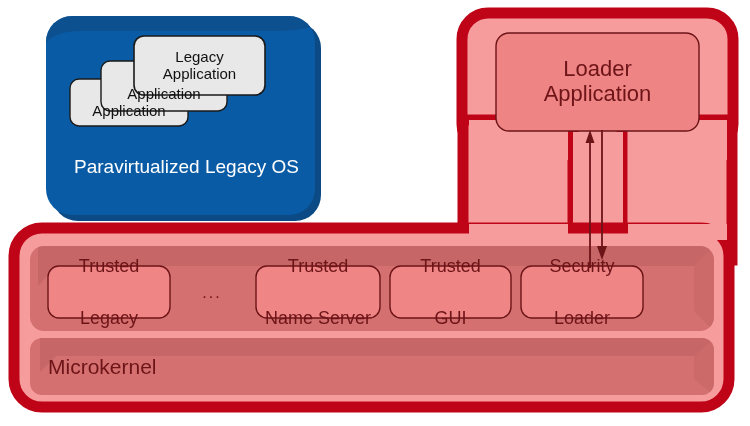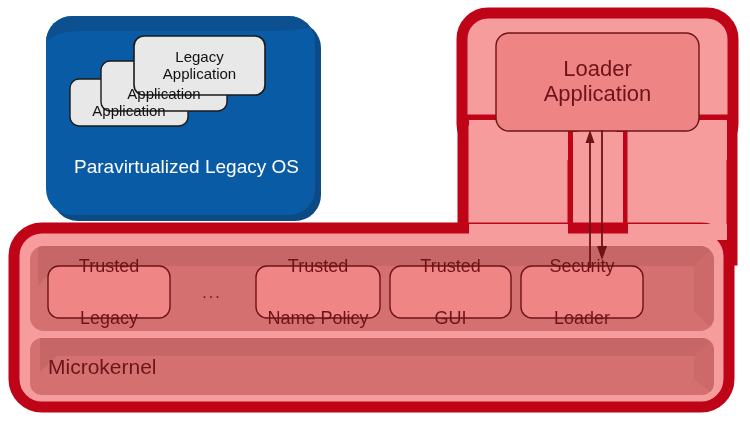--- a/index.html
+++ b/index.html
@@ -157,21 +157,21 @@
 
   <div class="lbl svc-label" style="left:48px;top:266px;width:122px;height:52px;flex-direction:column;">
     <span>Trusted</span>
     <span>Legacy</span>
   </div>
 
   <div class="lbl dots-label" style="left:190px;top:282px;width:44px;height:22px;">...</div>
 
   <div class="lbl svc-label" style="left:256px;top:266px;width:124px;height:52px;flex-direction:column;">
     <span>Trusted</span>
-    <span>Name Policy</span>
+    <span>Name Server</span>
   </div>
 
   <div class="lbl svc-label" style="left:390px;top:266px;width:121px;height:52px;flex-direction:column;">
     <span>Trusted</span>
     <span>GUI</span>
   </div>
 
   <div class="lbl svc-label" style="left:521px;top:266px;width:122px;height:52px;flex-direction:column;">
     <span>Security</span>
     <span>Loader</span>

